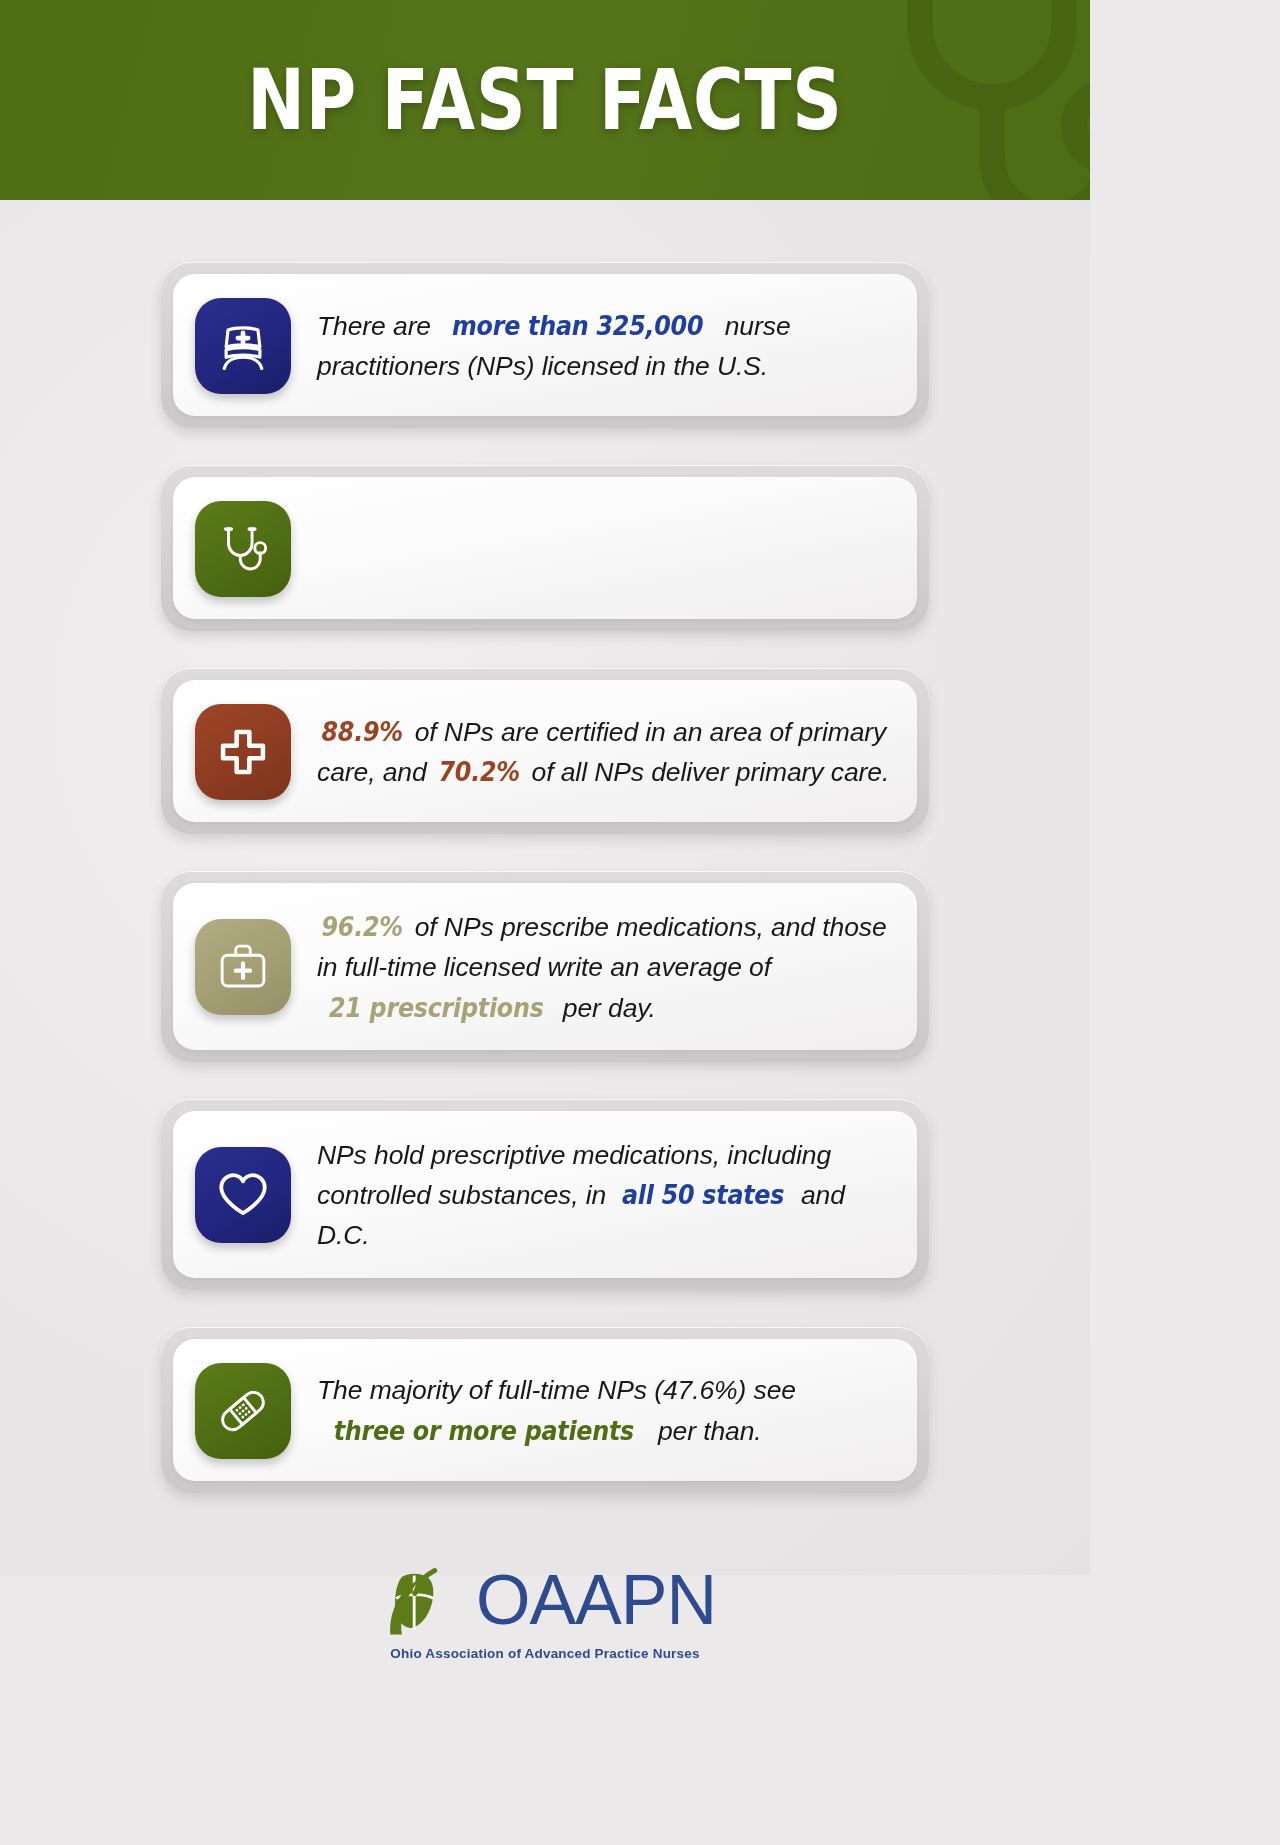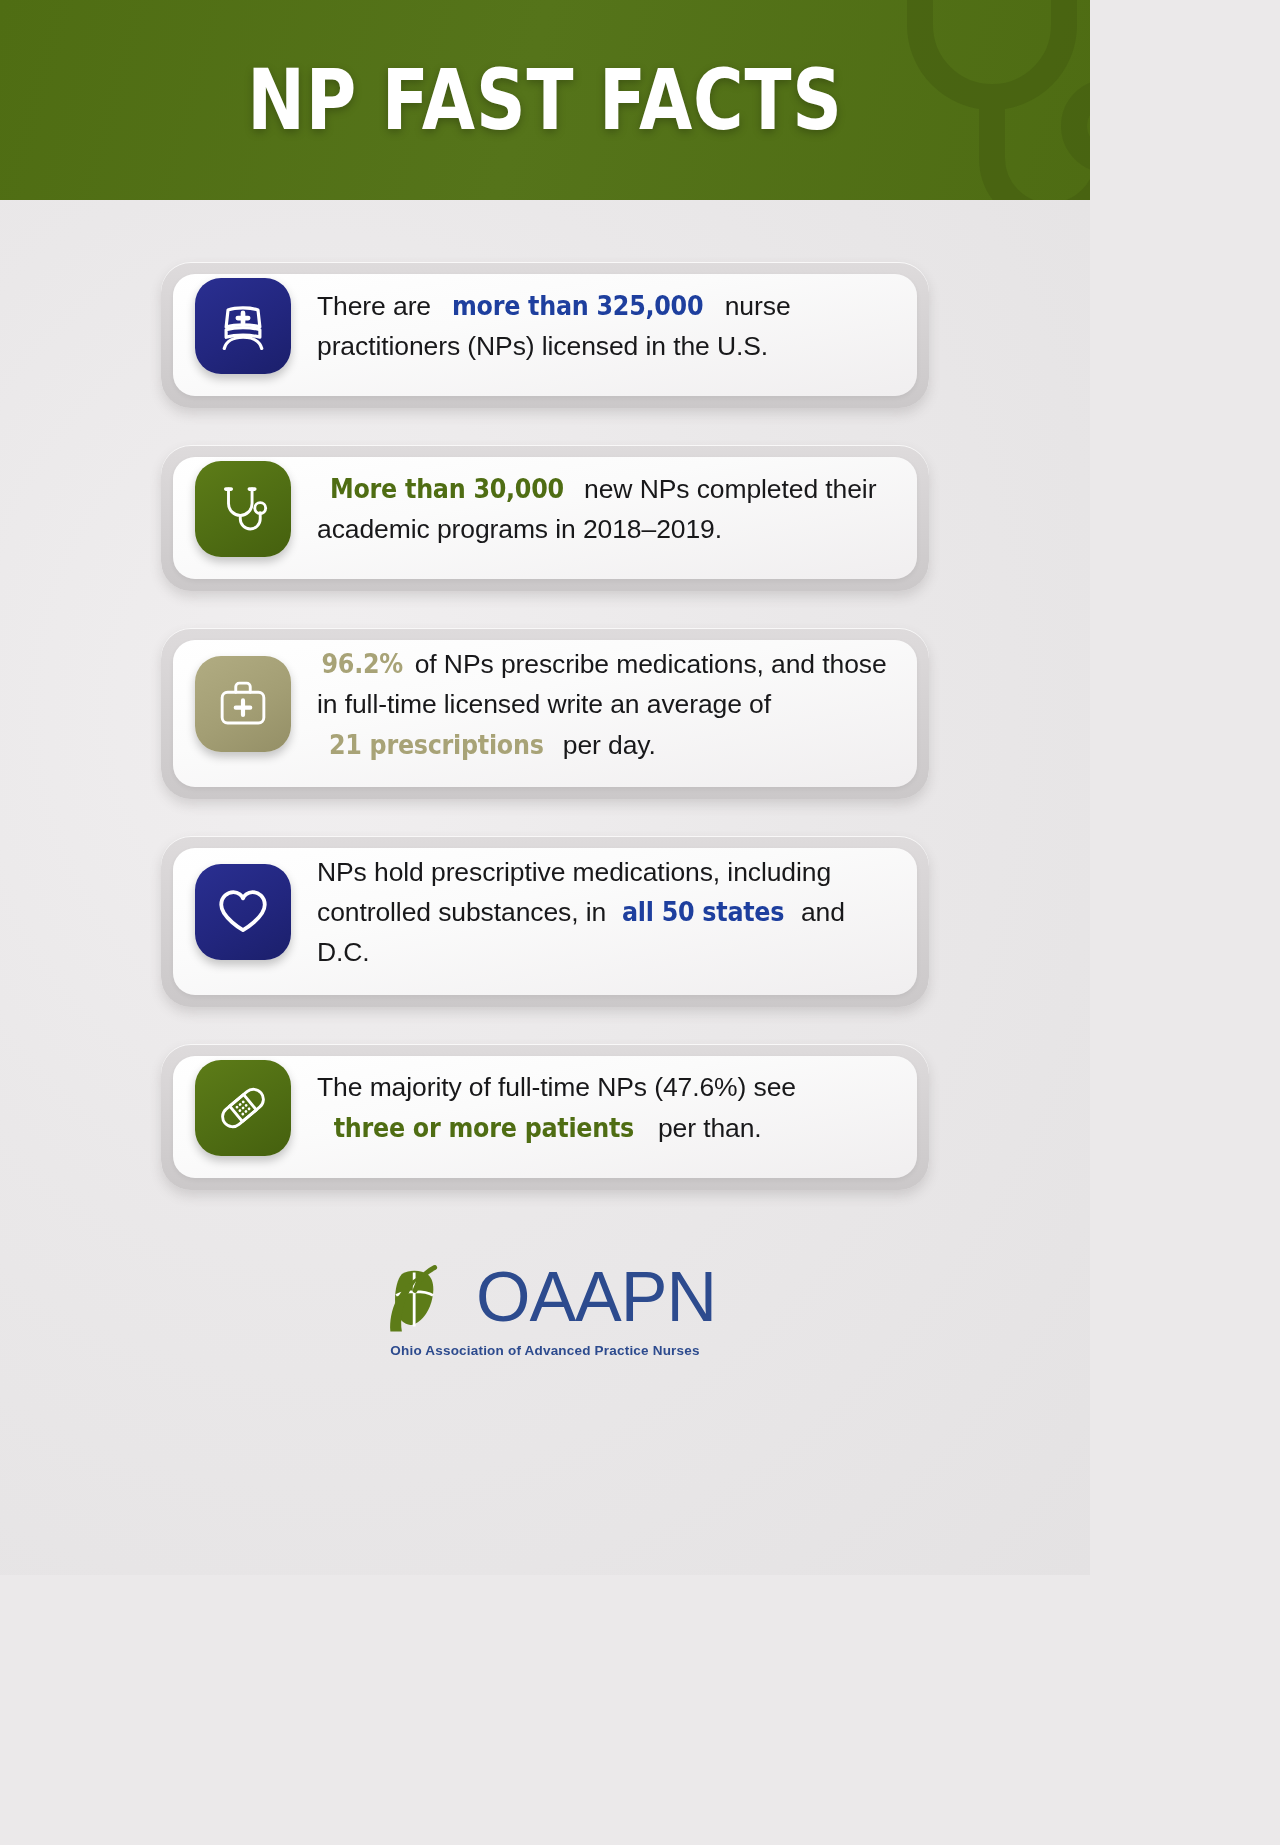--- a/index.html
+++ b/index.html
@@ -62,23 +62,24 @@
     background:linear-gradient(180deg,#dedbdc 0%,#d3d0d1 55%,#cbc8c9 100%);
     padding:12px;
     box-shadow:0 6px 12px rgba(90,85,85,.18), 0 1px 0 rgba(255,255,255,.8) inset;
   }
   .card {
     position:relative;
     border-radius:22px;
     background:linear-gradient(170deg,#ffffff 0%,#fbfbfb 40%,#f0eeef 100%);
     display:flex;
     align-items:center;
-    padding:4px 26px 22px 22px;
+    padding:24px 26px 22px 22px;
     min-height:104px;
     box-shadow:0 2px 5px rgba(0,0,0,.06);
+    font-style:italic;
   }
   .icon-badge {
     flex:0 0 auto;
     width:96px; height:96px;
     border-radius:26px;
     display:flex;
     align-items:center;
     justify-content:center;
     margin-right:26px;
     box-shadow:0 5px 10px rgba(0,0,0,.22);
@@ -176,26 +177,35 @@
     <div class="card-outer">
       <div class="card">
         <div class="icon-badge bg-green">
           <svg width="58" height="58" viewBox="0 0 64 64" fill="none" stroke="#ffffff" stroke-width="3.2" stroke-linecap="round" stroke-linejoin="round">
             <path d="M16 10 L16 26 a13 13 0 0 0 26 0 L42 10"></path>
             <path d="M13 10 L19 10 M39 10 L45 10" stroke-width="4"></path>
             <path d="M29 39 L29 43 a11 11 0 0 0 22 0 L51 36"></path>
             <circle cx="51" cy="31" r="6"></circle>
           </svg>
         </div>
-        <div class="card-text">
-          <span class="hl c-green">More than 30,000</span><span> new NPs completed their academic programs in 2018–2019.</span>
-        </div>
-      </div>
-    </div>
-
+      </div>
+    </div>
+
+    <div class="card-outer">
+      <div class="card">
+        <div class="icon-badge bg-rust">
+          <svg width="58" height="58" viewBox="0 0 64 64" fill="none" stroke="#ffffff" stroke-width="5" stroke-linejoin="round">
+            <path d="M25 10 H39 V25 H54 V39 H39 V54 H25 V39 H10 V25 H25 Z"></path>
+          </svg>
+        </div>
+        <div class="card-text">
+          <span class="hl c-rust">88.9%</span><span> of NPs are certified in an area of primary care, and </span><span class="hl c-rust">70.2%</span><span> of all NPs deliver primary care.</span>
+        </div>
+      </div>
+    </div>
 
     <div class="card-outer">
       <div class="card">
         <div class="icon-badge bg-khaki">
           <svg width="58" height="58" viewBox="0 0 64 64" fill="none" stroke="#ffffff" stroke-width="3.2" stroke-linecap="round" stroke-linejoin="round">
             <rect x="9" y="19" width="46" height="34" rx="6"></rect>
             <path d="M24 19 L24 13 a4 4 0 0 1 4 -4 h8 a4 4 0 0 1 4 4 L40 19"></path>
             <path d="M32 28 L32 44 M24 36 L40 36" stroke-width="4.6"></path>
           </svg>
         </div>

